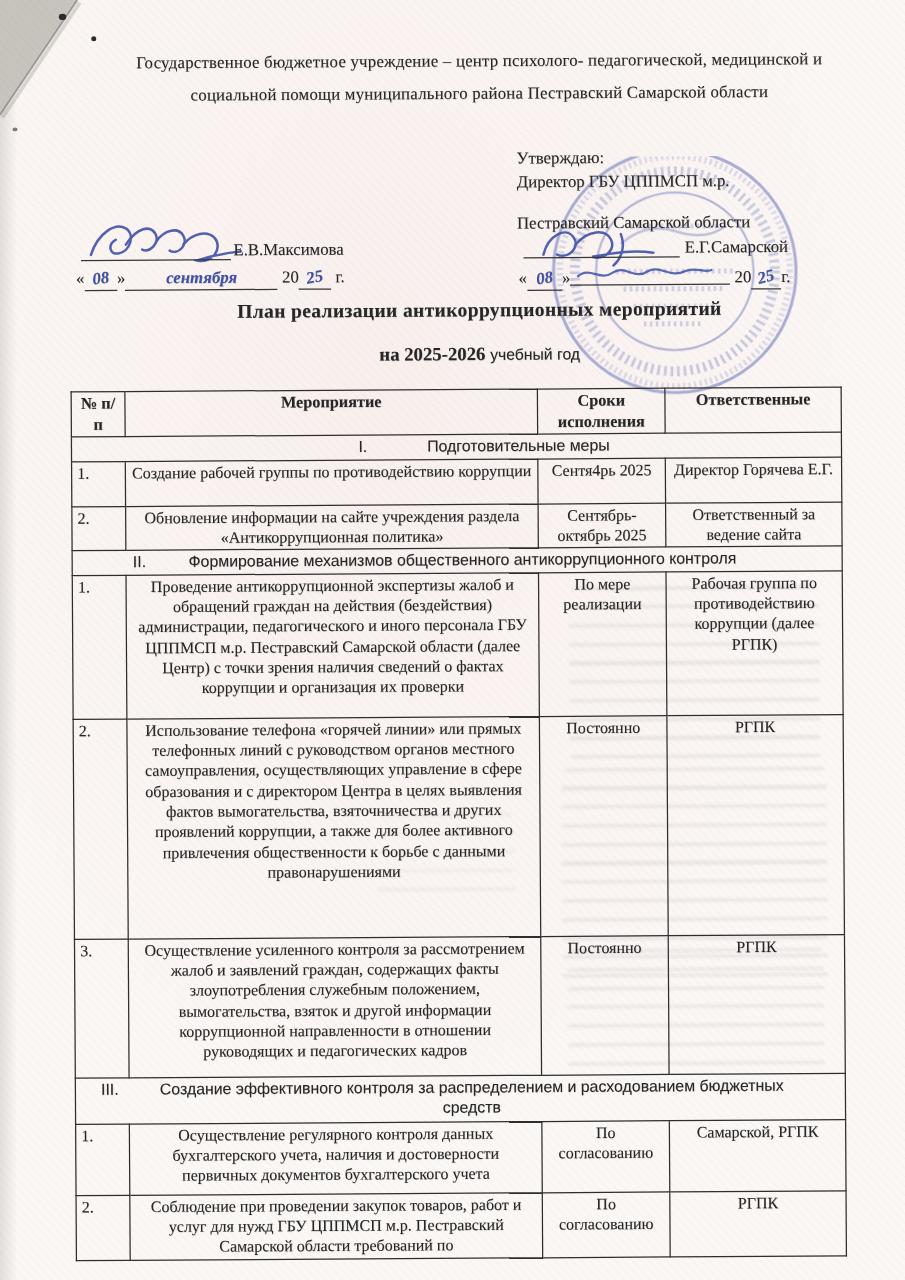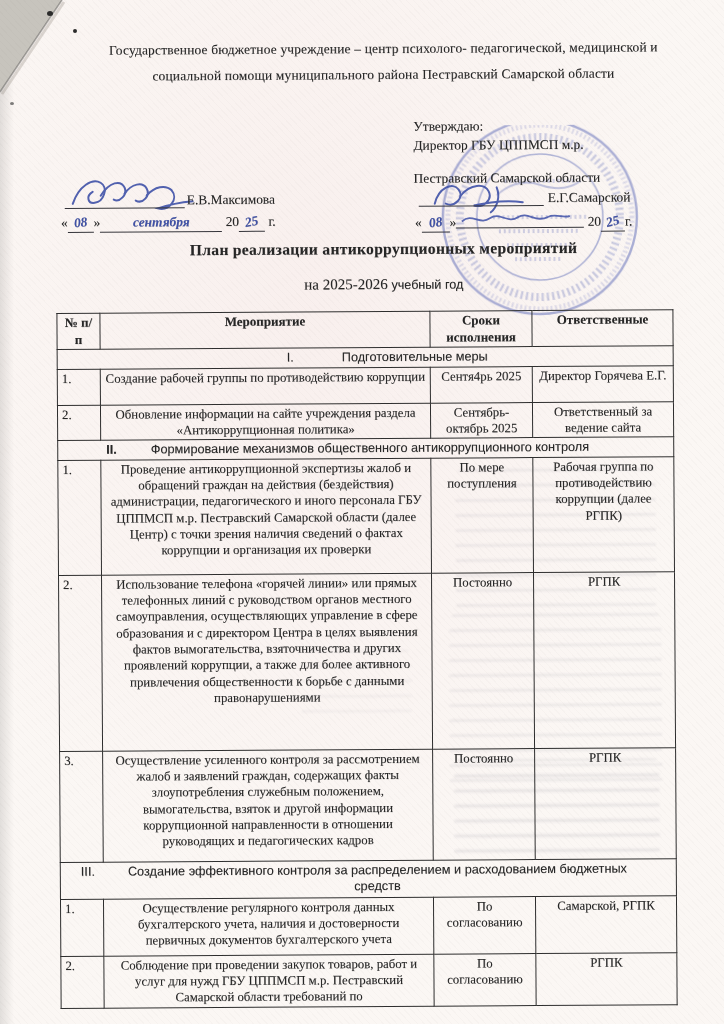--- a/index.html
+++ b/index.html
@@ -17,36 +17,36 @@
   .org-header{position:absolute;top:36px;left:30px;right:28px;text-align:center;
               font-size:13.4px;line-height:26px;letter-spacing:0.2px;}
   .blk{position:absolute;font-size:13.4px;line-height:19px;}
   .uline{display:inline-block;border-bottom:1.2px solid #35353a;position:relative;vertical-align:baseline;}
   .ink{color:#3f51a8;font-style:italic;}
   .hand{font-family:"Liberation Serif", serif;font-weight:bold;}
   .sig-svg{position:absolute;}
   .doc-title{position:absolute;top:240px;left:0;right:0;text-align:center;
              font-weight:bold;font-size:15.6px;letter-spacing:0.3px;}
   .doc-subtitle{position:absolute;top:276px;left:0;right:0;text-align:center;font-size:15px;}
-  .doc-subtitle .b{font-weight:normal;}
+  .doc-subtitle .b{font-weight:bold;}
   .doc-subtitle .rest{font-family:"Liberation Sans", sans-serif;font-size:12.6px;font-weight:normal;}
   table.plan{position:absolute;left:57px;top:311px;width:616px;border-collapse:collapse;
              table-layout:fixed;font-size:12.8px;line-height:1.28;}
   table.plan td,table.plan th{border:1.4px solid #2e2e2e;vertical-align:top;padding:1px 4px;}
   th.h{font-weight:bold;font-size:13px;text-align:center;vertical-align:middle;padding:2px 2px;}
   td.num{text-align:left;padding-left:11px;}
   td.act{text-align:center;padding:1px 7px;}
   td.tim{text-align:center;padding:1px 10px;}
   td.resp{text-align:center;padding:1px 6px;}
   td.section{font-family:"Liberation Sans", sans-serif;font-size:12.7px;padding:1px 4px;}
   .secflex{display:flex;}
   .secflex .roman{flex:none;}
   .sec1 .roman{margin-left:225px;}
   .sec1 .stitle{margin-left:48px;}
-  .sec2 .roman{margin-left:44px;font-weight:bold;}
+  .sec2 .roman{margin-left:44px;}
   .sec2 .stitle{margin-left:34px;}
   .sec3 .roman{margin-left:16px;}
   .sec3 .stitle{margin-left:0;flex:1;text-align:center;padding:0 36px 0 24px;}
   .bleed{position:absolute;border-radius:6px;opacity:0.75;filter:blur(1.3px);
          background:repeating-linear-gradient(180deg, rgba(106,106,124,0.17) 0 2.5px, rgba(0,0,0,0) 2.5px 15px);}
   .stamp{position:absolute;left:428px;top:126px;filter:blur(0.35px);opacity:0.88;}
   .noise{position:absolute;inset:0;pointer-events:none;opacity:0.05;
          background:repeating-linear-gradient(47deg, rgba(90,80,75,0.5) 0 1px, rgba(0,0,0,0) 1px 5px);}
 </style>
 </head>
@@ -169,21 +169,21 @@
         <td class="section" colspan="4">
               <div class="secflex sec2">
           <span class="roman">II.</span>
           <span class="stitle">Формирование механизмов общественного антикоррупционного контроля</span>
         </div>
             </td>
       </tr>
       <tr style="height:115px;">
         <td class="num">1.</td>
         <td class="act">Проведение антикоррупционной экспертизы жалоб и обращений граждан на действия (бездействия) администрации, педагогического и иного персонала ГБУ ЦППМСП м.р. Пестравский Самарской области (далее Центр) с точки зрения наличия сведений о фактах коррупции и организация их проверки</td>
-        <td class="tim">По мере поступления</td>
+        <td class="tim">По мере реализации</td>
         <td class="resp">Рабочая группа по противодействию коррупции (далее РГПК)</td>
       </tr>
       <tr style="height:176px;">
         <td class="num">2.</td>
         <td class="act">Использование телефона «горячей линии» или прямых телефонных линий с руководством органов местного самоуправления, осуществляющих управление в сфере образования и с директором Центра в целях выявления фактов вымогательства, взяточничества и других проявлений коррупции, а также для более активного привлечения общественности к борьбе с данными правонарушениями</td>
         <td class="tim">Постоянно</td>
         <td class="resp">РГПК</td>
       </tr>
       <tr style="height:111px;">
         <td class="num">3.</td>

